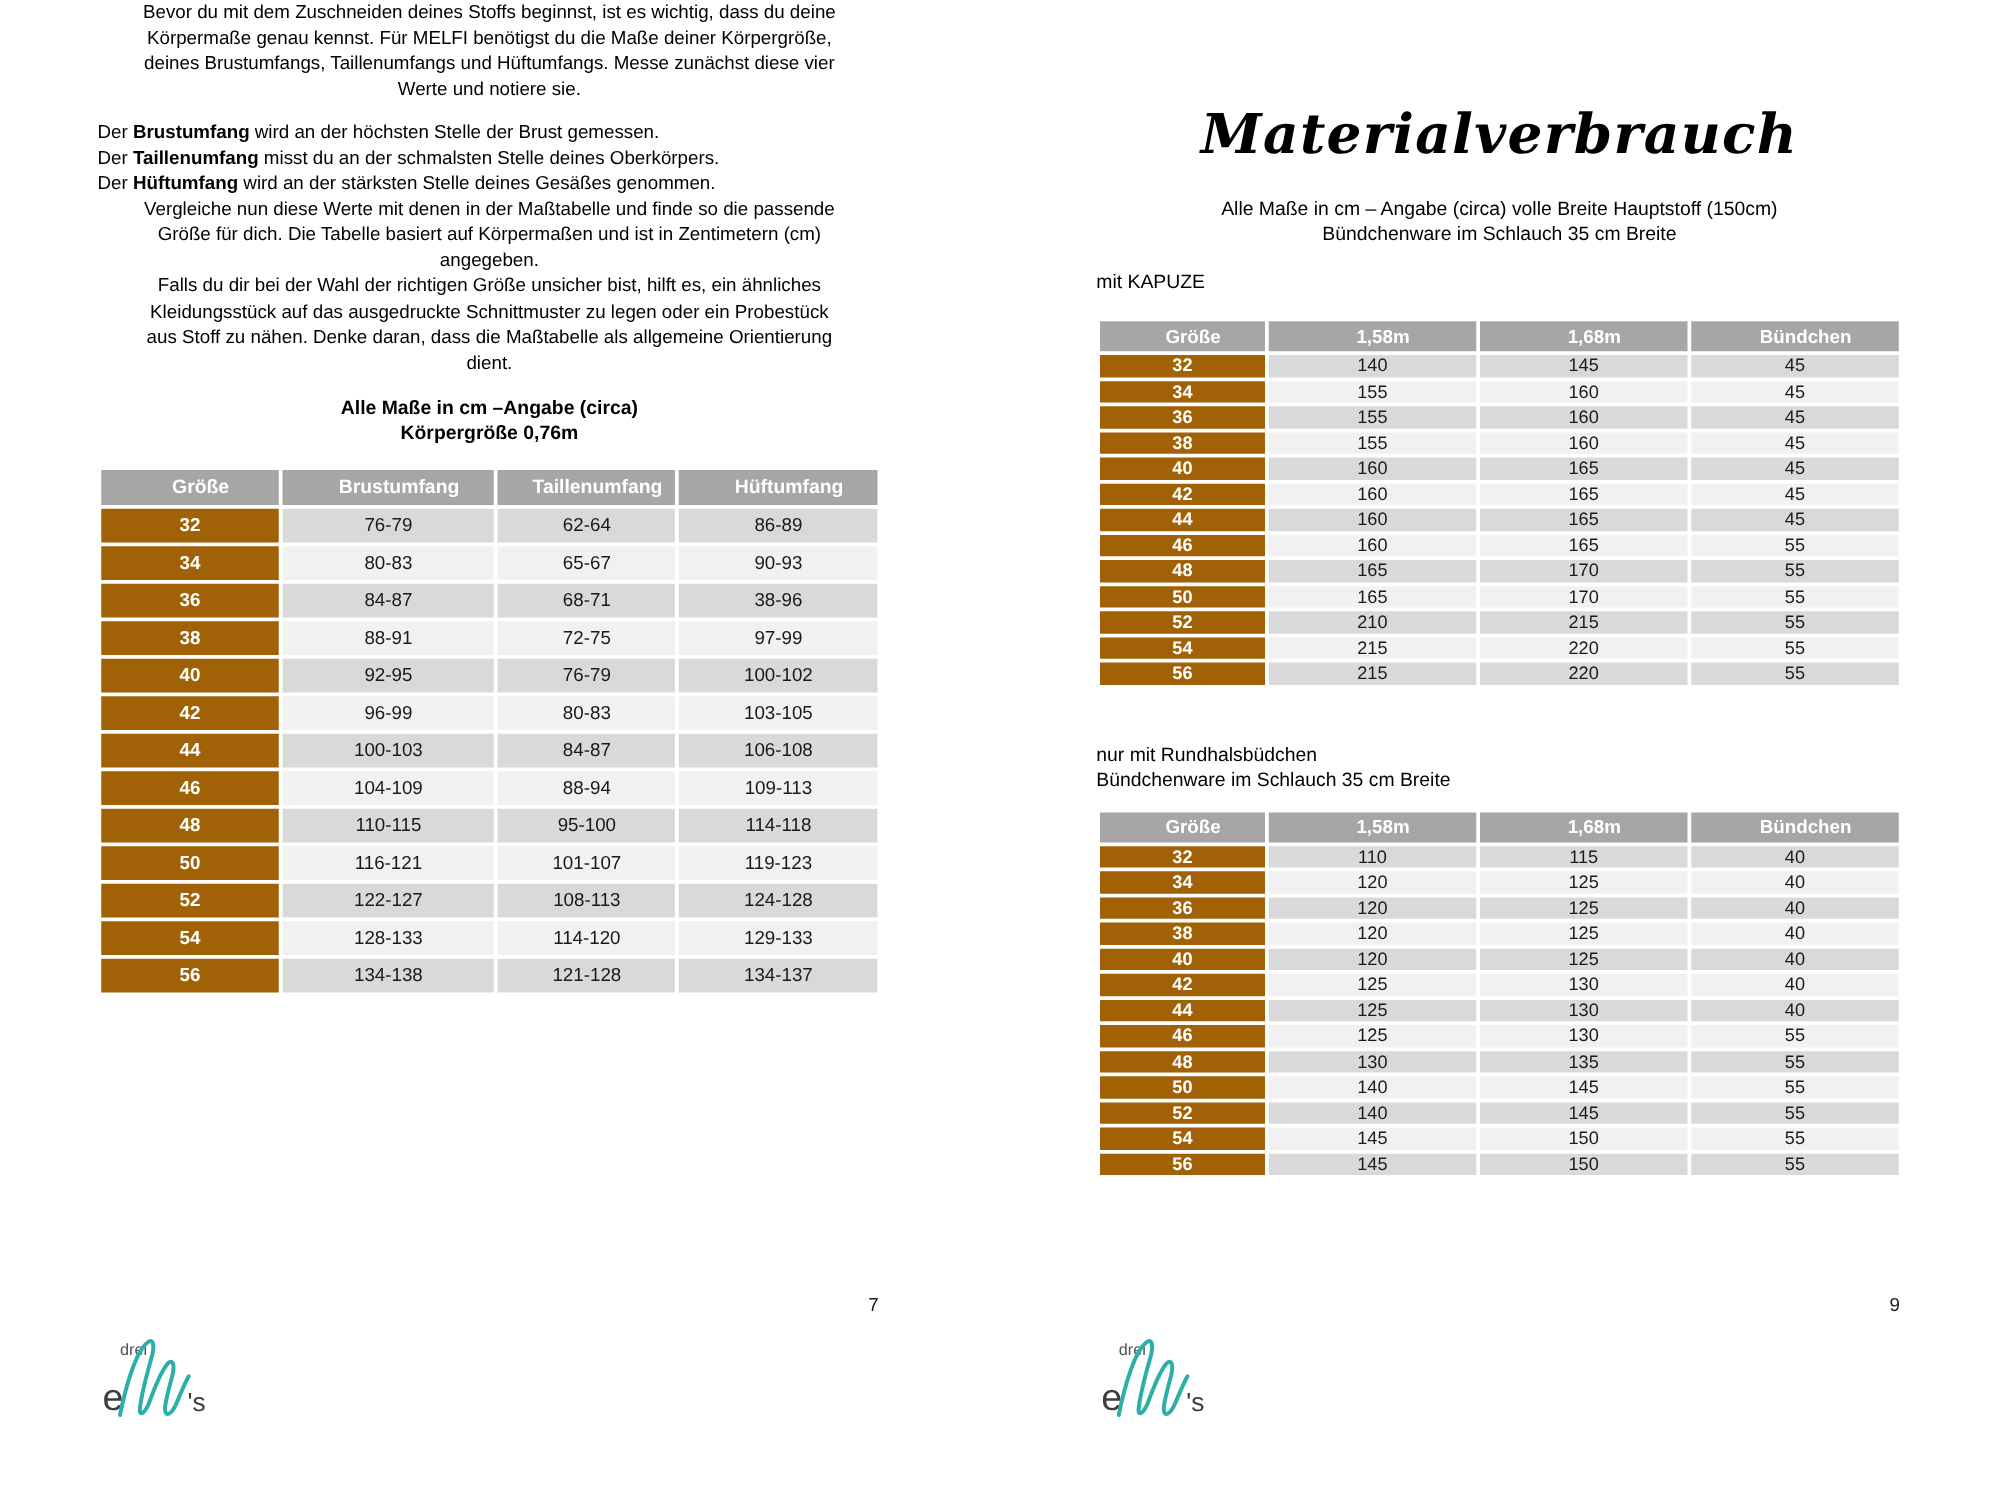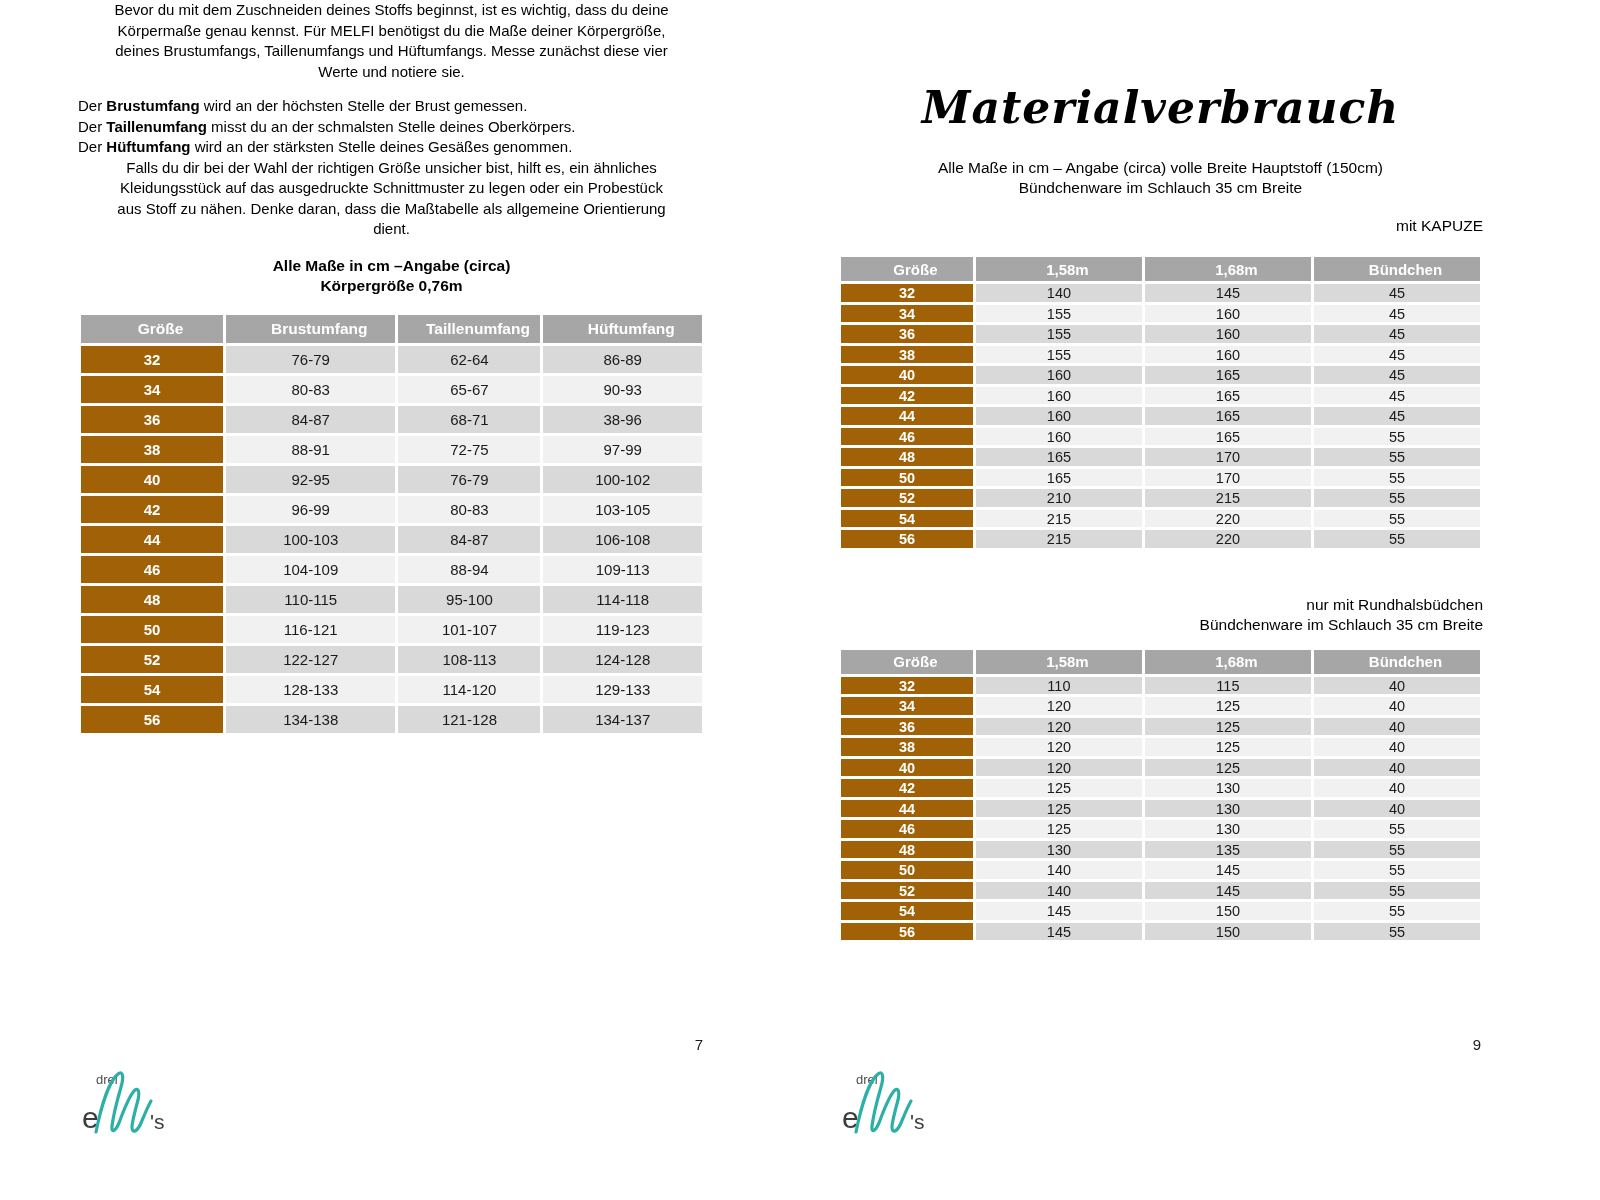--- a/index.html
+++ b/index.html
@@ -3,21 +3,21 @@
 <meta charset="utf-8">
 <style>
   html, body { margin:0; padding:0; }
   body {
     width:1600px; height:1200px; position:relative; overflow:hidden;
     background:#ffffff; color:#000;
     font-family:"Liberation Sans", sans-serif;
   }
   .page { position:absolute; top:0; height:1200px; }
   .page-left  { left:78px;  width:627px; }
-  .page-right { left:838px; width:645px; }
+  .page-right { left:877px; width:645px; }
 
   h1.script-title {
     font-family:"DejaVu Serif", serif;
     font-style:italic; font-weight:700;
     text-align:center; letter-spacing:1px;
     margin:0;
   }
   .page-left  h1.script-title { font-size:42px; margin-top:116px; line-height:1.1; }
   .page-right h1.script-title { font-size:44px; margin-top:84px;  line-height:1.1; }
 
@@ -35,21 +35,21 @@
 
   .caption-bold {
     margin-top:16px; text-align:center; font-weight:bold;
     font-size:15.5px; line-height:20px; white-space:pre-line;
   }
   .subtitle-plain {
     margin-top:26px; text-align:center;
     font-size:15.5px; line-height:20px; white-space:pre-line;
   }
   .section-label {
-    text-align:right; font-size:15.5px; line-height:20px; white-space:pre-line;
+    text-align:left; font-size:15.5px; line-height:20px; white-space:pre-line;
   }
   .label-kapuze   { margin-top:18px; }
   .label-rundhals { margin-top:44px; }
 
   table.sizes {
     width:100%; border-collapse:separate; border-spacing:3px;
     table-layout:fixed;
   }
   table.sizes th, table.sizes td { text-align:center; vertical-align:middle; padding:0; }
   table.sizes thead th {
@@ -104,20 +104,23 @@
       <span>Der </span><b>Brustumfang</b><span> wird an der höchsten Stelle der Brust gemessen.</span>
     </div>
     <div class="note-line">
       <span>Der </span><b>Taillenumfang</b><span> misst du an der schmalsten Stelle deines Oberkörpers.</span>
     </div>
     <div class="note-line">
       <span>Der </span><b>Hüftumfang</b><span> wird an der stärksten Stelle deines Gesäßes genommen.</span>
     </div>
   </div>
 
+  <p class="body-text p-compare">Vergleiche nun diese Werte mit denen in der Maßtabelle und finde so die passende
+Größe für dich. Die Tabelle basiert auf Körpermaßen und ist in Zentimetern (cm)
+angegeben.</p>
 
   <p class="body-text p-hint">Falls du dir bei der Wahl der richtigen Größe unsicher bist, hilft es, ein ähnliches
 Kleidungsstück auf das ausgedruckte Schnittmuster zu legen oder ein Probestück
 aus Stoff zu nähen. Denke daran, dass die Maßtabelle als allgemeine Orientierung
 dient.</p>
 
   <div class="caption-bold">Alle Maße in cm –Angabe (circa)
 Körpergröße 0,76m</div>
 
   <table class="sizes t-left">

